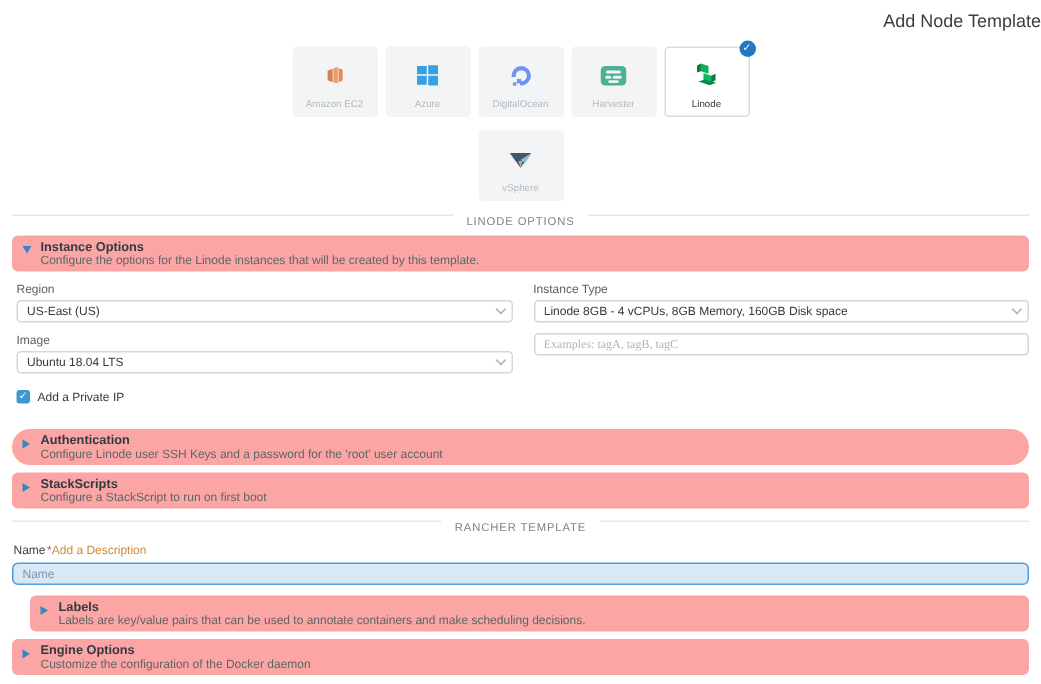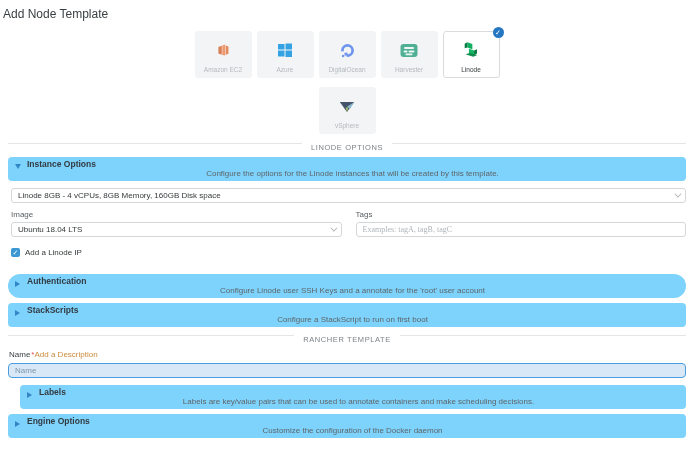--- a/index.html
+++ b/index.html
@@ -7,22 +7,23 @@
   body {
     font-family: "Liberation Sans", sans-serif;
     background: #ffffff;
     color: #35393b;
     overflow: hidden;
     position: relative;
   }
   .page-title {
     font-size: 12px;
     color: #3a3f42;
-    padding: 7px 0 0 3px;
+    padding: 7px 0 0 18px;
     font-weight: normal;
+    text-align: right;
   }
   
   .providers { display: flex; justify-content: center; gap: 5px; margin-top: 10px; }
   .providers.row2 { margin-top: 9px; }
   .card {
     width: 57px; height: 47px;
     background: #f2f4f5;
     border: 1px solid #f2f4f5;
     border-radius: 3px;
     display: flex; flex-direction: column;
@@ -41,42 +42,42 @@
     font-size: 7px; line-height: 11px; text-align: center;
   }
   .card-icon { display: flex; align-items: center; justify-content: center; height: 20px; }
   
   .divider { display: flex; gap: 9px; margin: 9px 8px 0; }
   .divider .line { flex: 1; height: 1px; background: #e4e6e8; }
   .divider .heading { font-size: 7.5px; letter-spacing: 0.6px; color: #7e8387; white-space: nowrap; }
   
   .accordion {
     margin: 5px 8px 0;
-    background: #7dd3fc;
+    background: #fca5a5;
     border-radius: 4px;
     padding: 2px 8px 3px 19px;
     position: relative;
     cursor: pointer;
   }
   .accordion .tri {
     position: absolute; left: 7px; top: 7px;
     width: 0; height: 0;
   }
   .accordion .tri.expanded {
     border-left: 3.5px solid transparent;
     border-right: 3.5px solid transparent;
     border-top: 5px solid #3187c6;
   }
   .accordion .tri.collapsed {
     border-top: 3.5px solid transparent;
     border-bottom: 3.5px solid transparent;
     border-left: 5px solid #3187c6;
   }
   .accordion .acc-title { font-size: 8.5px; font-weight: bold; color: #323a42; line-height: 10px; }
-  .accordion .acc-sub { font-size: 8px; color: #5f6569; line-height: 9px; text-align: center; }
+  .accordion .acc-sub { font-size: 8px; color: #5f6569; line-height: 9px; }
   
   .form-row { display: flex; gap: 14px; margin: 7px 8px 0 11px; }
   .field { flex: 1; min-width: 0; }
   .field-label { font-size: 8px; color: #5b6064; margin-bottom: 3px; }
   .select, .text-input {
     width: 100%; height: 15px;
     border: 1px solid #d4d7da;
     border-radius: 3px;
     background: #fff;
     font-size: 8px; color: #35393b;
@@ -206,54 +207,61 @@
 </div>
 
 <div class="accordion">
   <span class="tri expanded"></span>
   <div class="acc-title">Instance Options</div>
   <div class="acc-sub">Configure the options for the Linode instances that will be created by this template.</div>
 </div>
 
 <div class="form-row">
   <div class="field">
+    <div class="field-label">Region</div>
+    <div class="select">
+      <span class="val">US-East (US)</span>
+      <span class="chev"></span>
+    </div>
+  </div>
+  <div class="field">
+    <div class="field-label">Instance Type</div>
     <div class="select">
       <span class="val">Linode 8GB - 4 vCPUs, 8GB Memory, 160GB Disk space</span>
       <span class="chev"></span>
     </div>
   </div>
 </div>
 
 <div class="form-row">
   <div class="field">
     <div class="field-label">Image</div>
     <div class="select">
       <span class="val">Ubuntu 18.04 LTS</span>
       <span class="chev"></span>
     </div>
   </div>
   <div class="field">
-    <div class="field-label">Tags</div>
     <input class="text-input" type="text" placeholder="Examples: tagA, tagB, tagC" style="">
   </div>
 </div>
 
 <div class="form-row">
   <div class="field">
     <div class="checkbox-row">
       <span class="checkbox">✓</span>
-      <span class="checkbox-label">Add a Linode IP</span>
+      <span class="checkbox-label">Add a Private IP</span>
     </div>
   </div>
 </div>
 
 <div class="accordion" style="margin-top:17px;border-radius:12px;">
   <span class="tri collapsed"></span>
   <div class="acc-title">Authentication</div>
-  <div class="acc-sub">Configure Linode user SSH Keys and a annotate for the 'root' user account</div>
+  <div class="acc-sub">Configure Linode user SSH Keys and a password for the 'root' user account</div>
 </div>
 
 <div class="accordion">
   <span class="tri collapsed"></span>
   <div class="acc-title">StackScripts</div>
   <div class="acc-sub">Configure a StackScript to run on first boot</div>
 </div>
 
 <div class="divider" style="margin-top:8px;">
   <span class="line"></span>

